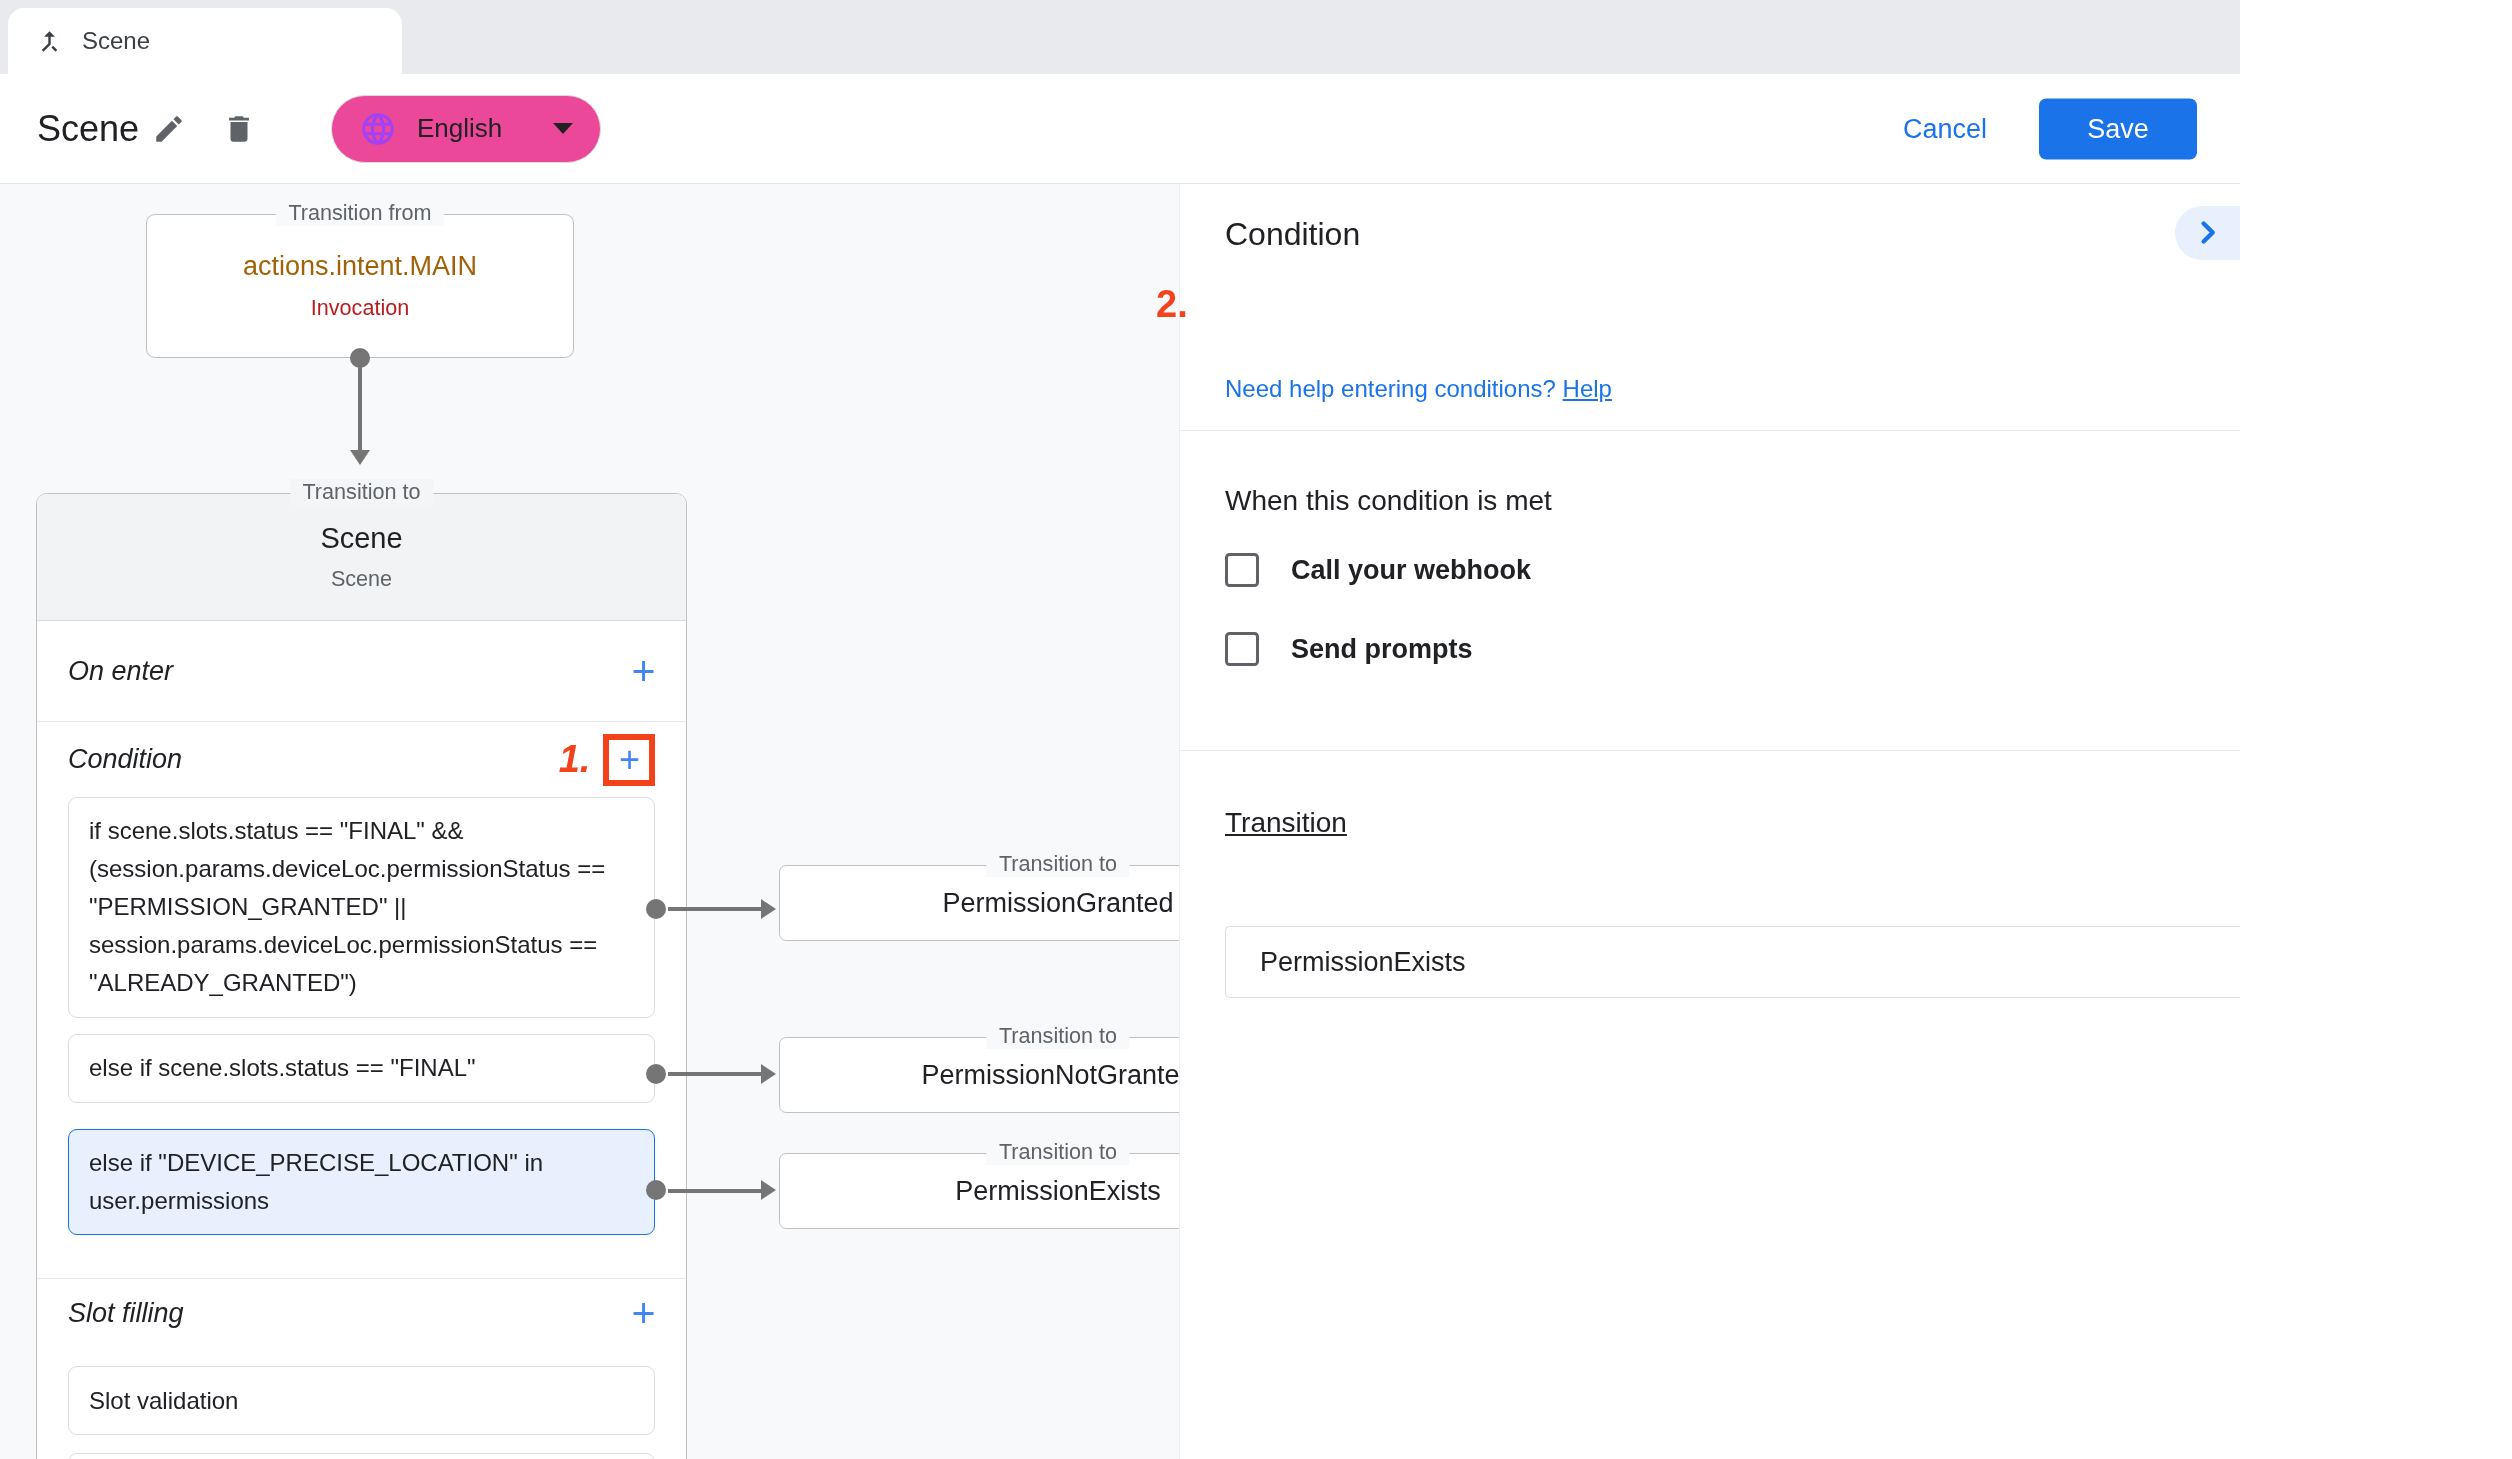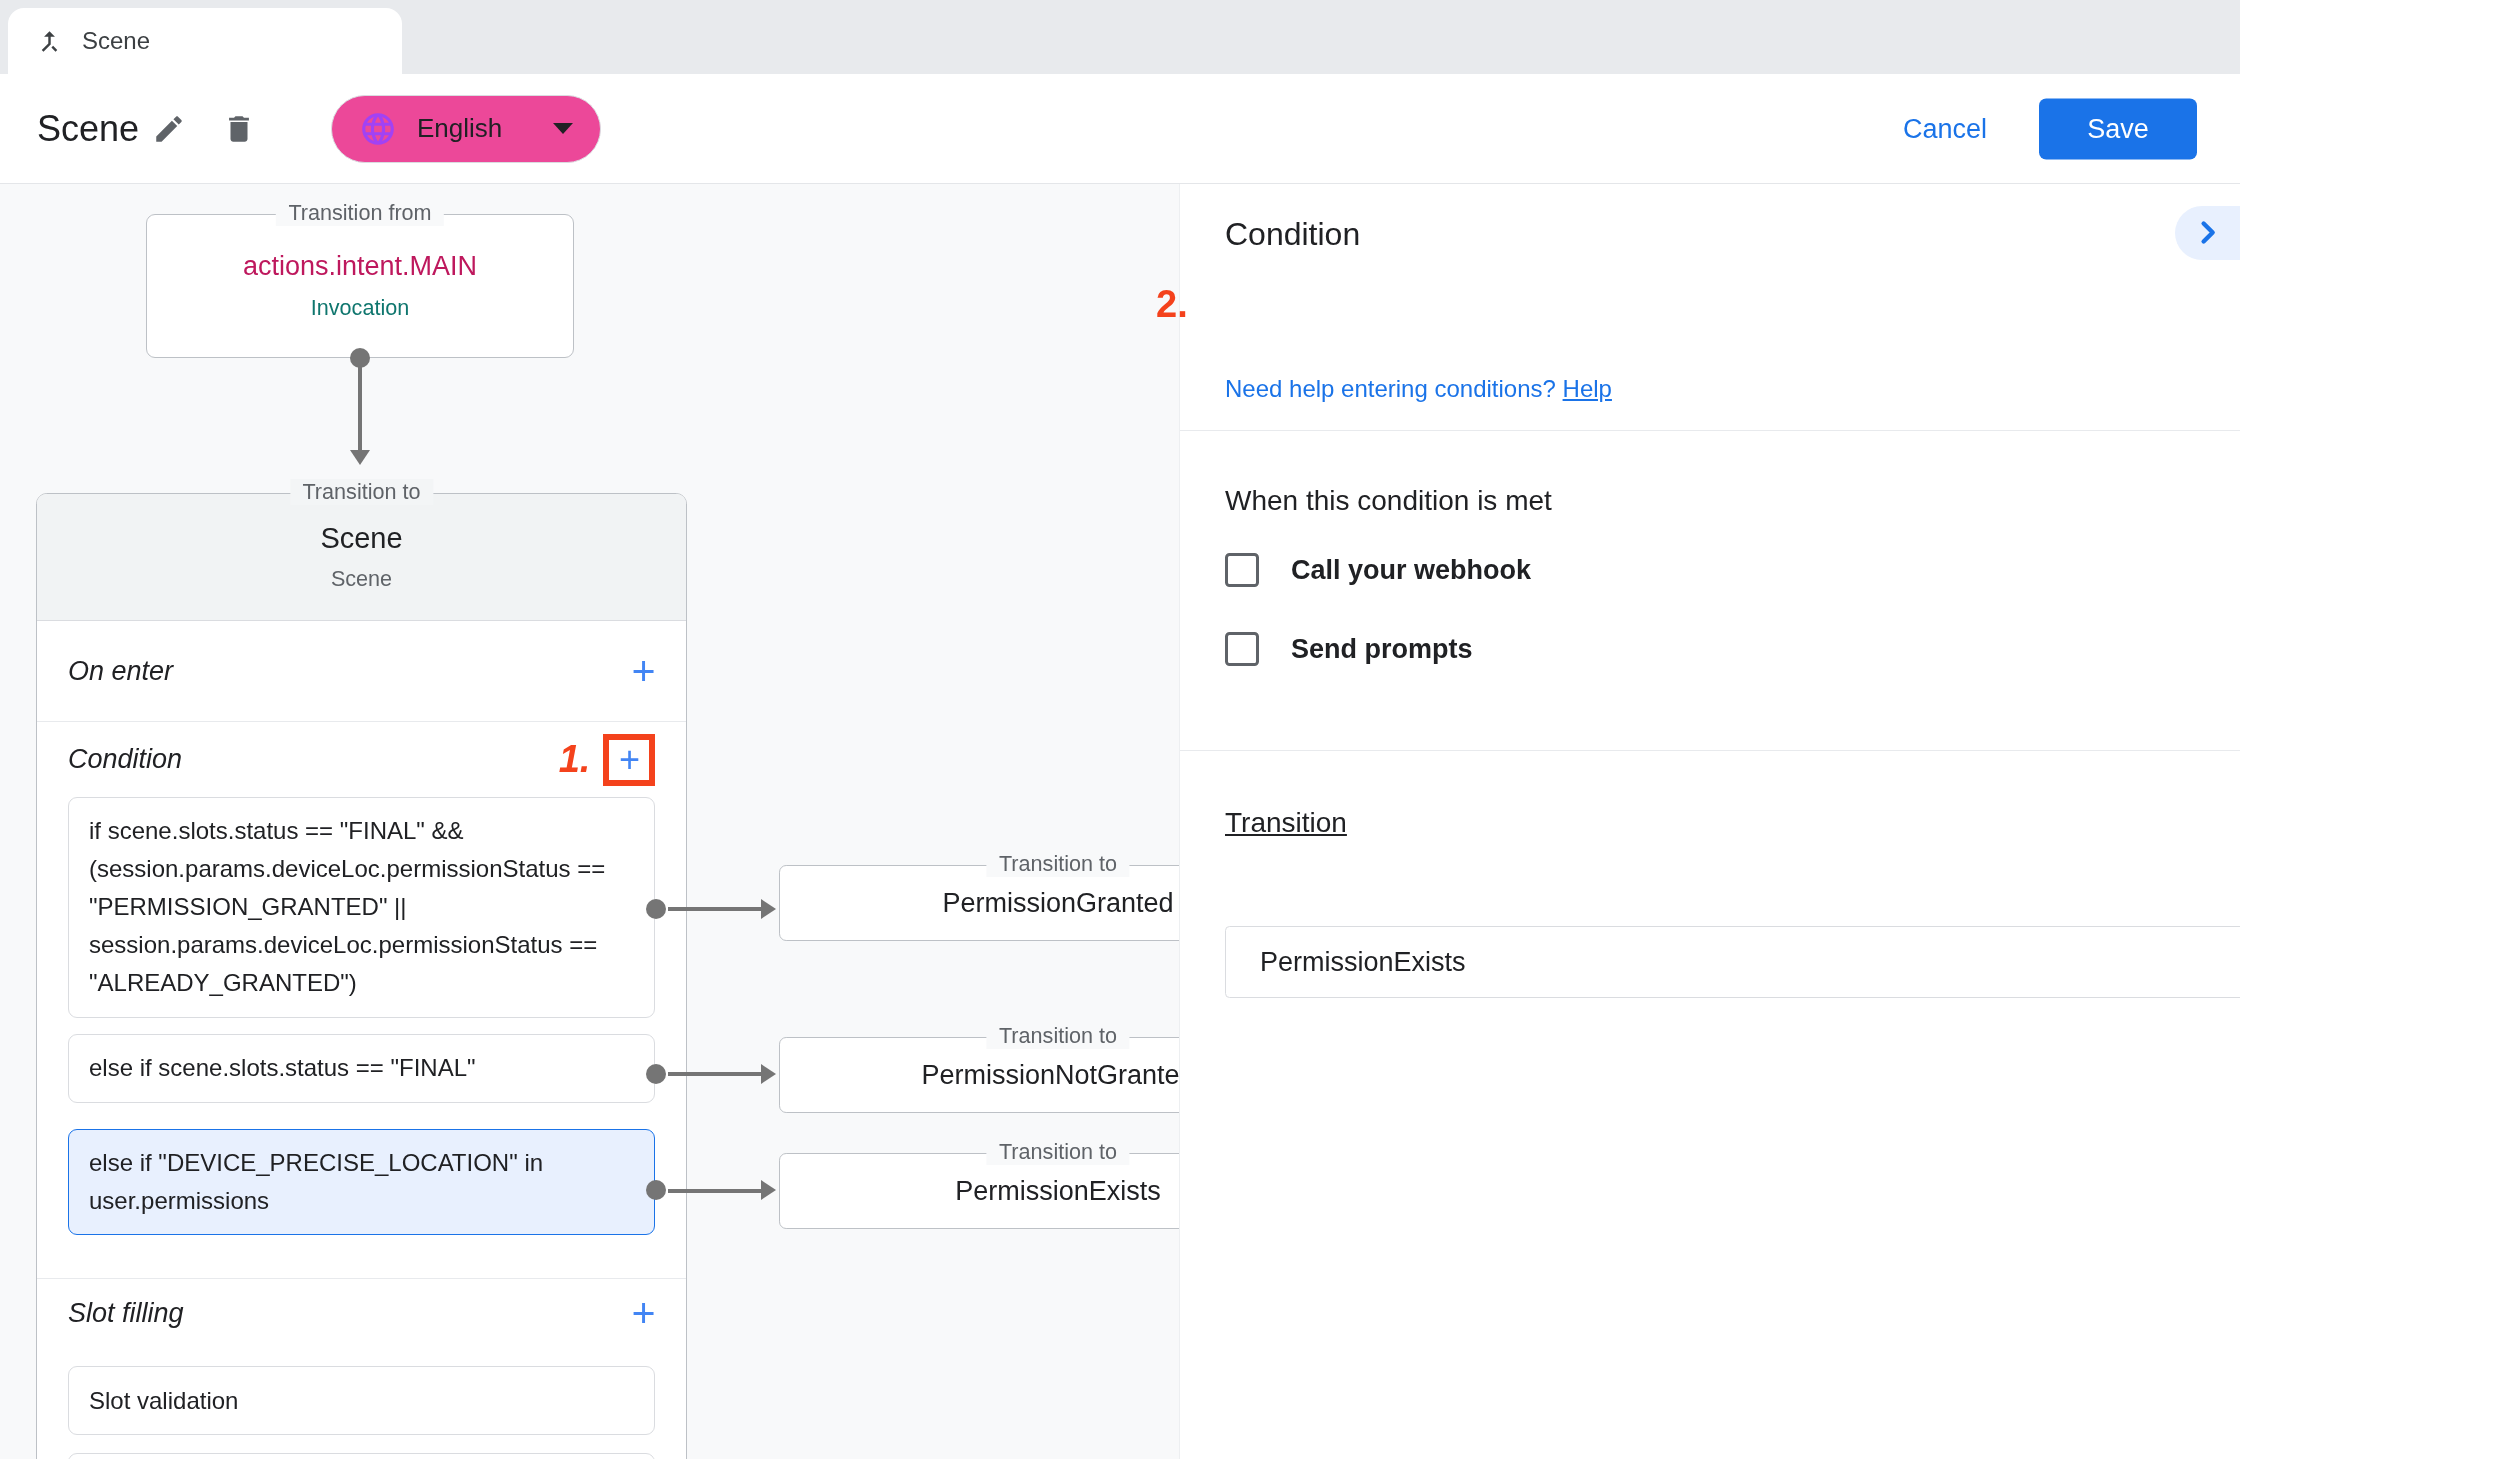--- a/index.html
+++ b/index.html
@@ -25,22 +25,22 @@
   .caret-down { width:0; height:0; border-left:10px solid transparent; border-right:10px solid transparent; border-top:11.7px solid #202124; }
   .hdr-right { position:absolute; right:43px; top:50%; transform:translateY(-50%); display:flex; align-items:center; gap:52px; }
   .cancel-link { font-size:27px; color:#1A73E8; font-weight:500; cursor:pointer; }
   .save-btn { width:158px; height:61px; background:#1A73E8; color:#fff; font-size:27px; font-weight:500; border:none; border-radius:7.2px; display:flex; align-items:center; justify-content:center; cursor:pointer; }
 
   
   .canvas { position:absolute; left:0; top:184px; width:1179px; height:1275px; background:#F8F9FA; overflow:hidden; }
   .legend { position:absolute; top:-15.3px; left:50%; transform:translateX(-50%); background:#F8F9FA; padding:0 12.6px; font-size:21.6px; color:#5F6368; white-space:nowrap; }
 
   .tfrom { position:absolute; left:146px; top:30px; width:428px; height:144px; background:#fff; border:1.8px solid #BDC1C6; border-radius:9px; display:flex; flex-direction:column; align-items:center; justify-content:center; }
-  .tfrom-title { font-size:27px; color:#be185d; }
-  .tfrom-sub { font-size:21.6px; color:#0f766e; margin-top:12.6px; }
+  .tfrom-title { font-size:27px; color:#a16207; }
+  .tfrom-sub { font-size:21.6px; color:#b91c1c; margin-top:12.6px; }
 
   .dot { position:absolute; width:20px; height:20px; border-radius:50%; background:#757575; }
   .vline { position:absolute; left:358px; top:180px; width:3.6px; height:88px; background:#757575; }
   .arr-down { position:absolute; left:350px; top:266px; width:0; height:0; border-left:10px solid transparent; border-right:10px solid transparent; border-top:15.3px solid #757575; }
 
   .scard { position:absolute; left:36px; top:309px; width:651px; height:1080px; background:#fff; border:1.8px solid #BDC1C6; border-radius:10.8px; }
   .scard > .legend { background:#F3F5F6; }
   .scard-hd { height:127px; background:#F1F3F4; border-bottom:1.8px solid #DADCE0; border-radius:9px 9px 0 0; display:flex; flex-direction:column; align-items:center; justify-content:center; }
   .scard-title { font-size:29px; color:#202124; }
   .scard-sub { font-size:21.6px; color:#5F6368; margin-top:10.8px; }

